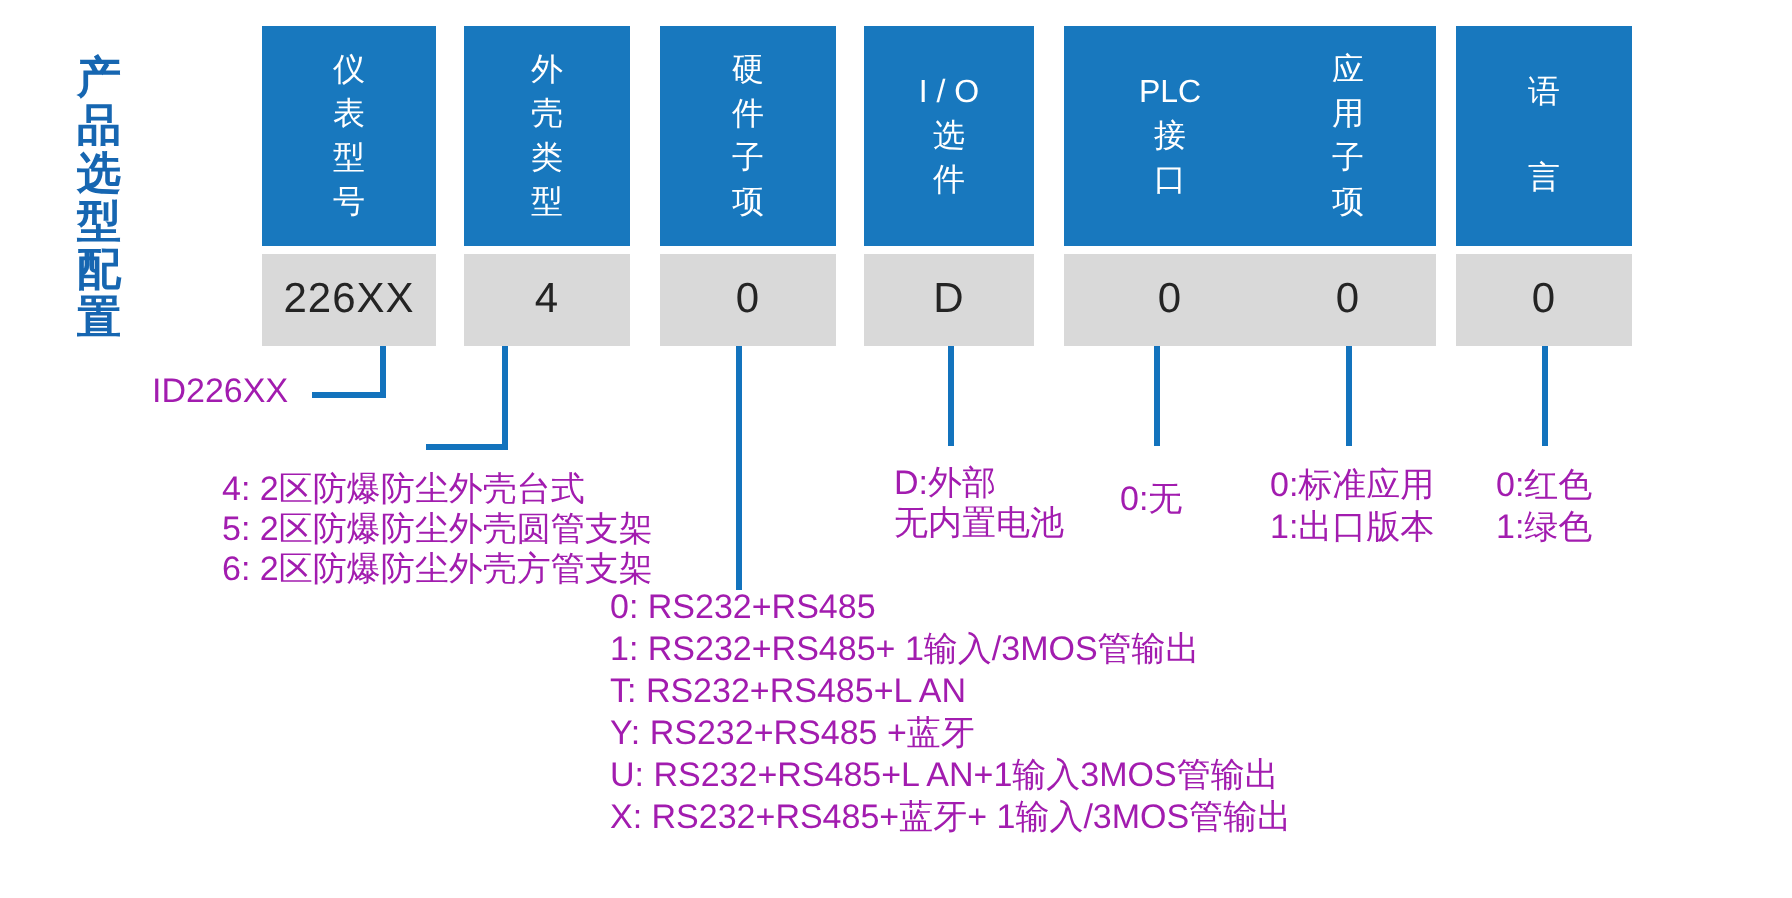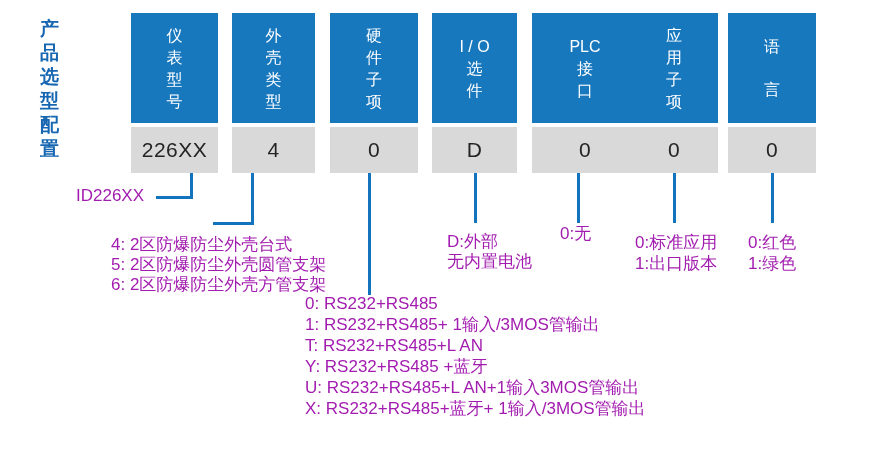--- a/index.html
+++ b/index.html
@@ -1,22 +1,22 @@
 <!DOCTYPE html>
 <html style="--box-blue: #1878be; --line-blue: #1373bd; --title-blue: #1666b1; --value-bg: #d9d9d9;"><head>
 <meta charset="utf-8">
 <style>
   html,body{margin:0;padding:0;background:#fff;}
   .canvas{
     position:relative;width:896px;height:449px;background:#ffffff;
     font-family:"Liberation Sans","DejaVu Sans",sans-serif;overflow:hidden;
   }
   .vtitle{
-    position:absolute;left:36px;top:17px;width:27px;
-    font-size:19px;line-height:24px;font-weight:bold;
+    position:absolute;left:36px;top:27px;width:27px;
+    font-size:22px;line-height:24px;font-weight:bold;
     color:var(--title-blue,#1666b1);
     word-break:break-all;line-break:anywhere;text-align:center;
   }
   .col{position:absolute;top:0;height:180px;}
   .hdr{
     position:absolute;top:13px;left:0;right:0;height:110px;
     background:var(--box-blue,#1878be);color:#ffffff;
     display:flex;flex-direction:column;align-items:center;justify-content:center;
     gap:5px;font-size:16px;line-height:17px;text-align:center;
   }
@@ -134,21 +134,21 @@
     <div>Y: RS232+RS485 +蓝牙</div>
     <div>U: RS232+RS485+L AN+1输入3MOS管输出</div>
     <div>X: RS232+RS485+蓝牙+ 1输入/3MOS管输出</div>
   </div>
 
   <div class="note" style="left:447px;top:232px;">
     <div>D:外部</div>
     <div>无内置电池</div>
   </div>
 
-  <div class="note" style="left:560px;top:224px;">0:无</div>
+  <div class="note" style="left:560px;top:240px;">0:无</div>
 
   <div class="note lh21" style="left:635px;top:232px;">
     <div>0:标准应用</div>
     <div>1:出口版本</div>
   </div>
 
   <div class="note lh21" style="left:748px;top:232px;">
     <div>0:红色</div>
     <div>1:绿色</div>
   </div>

